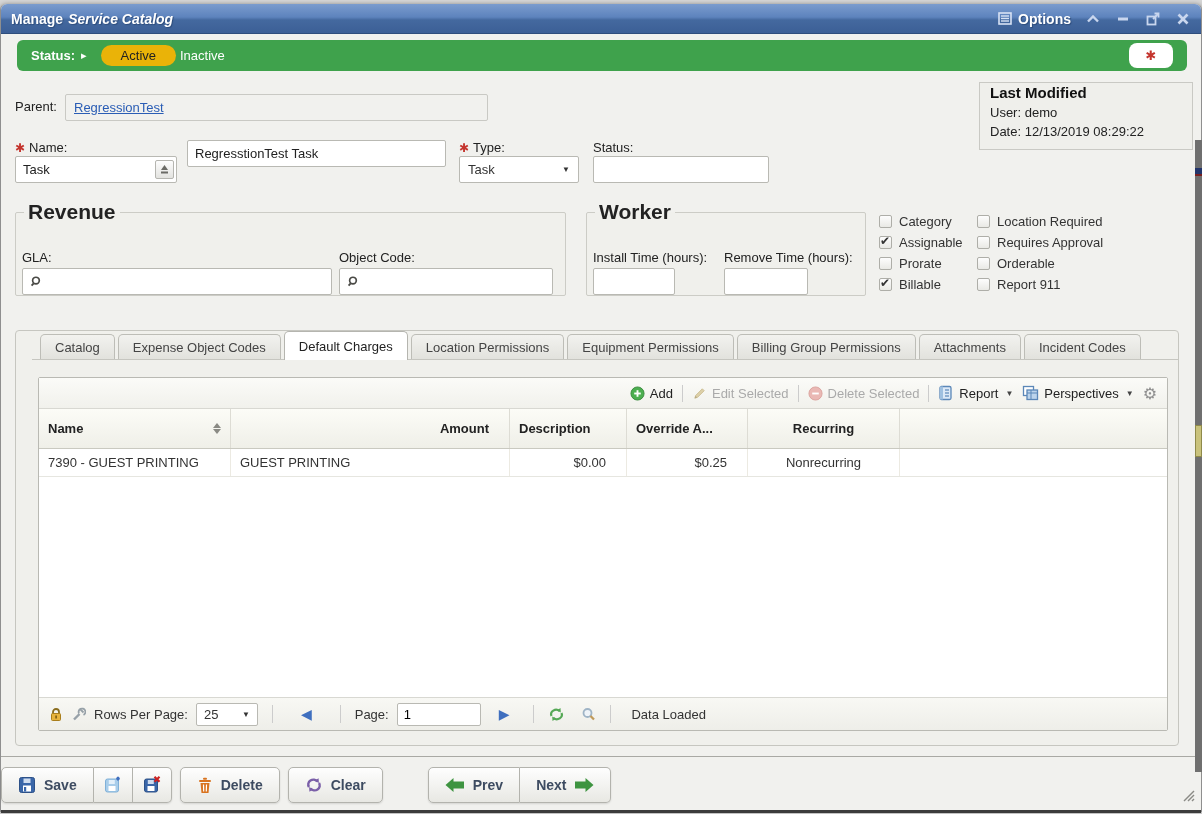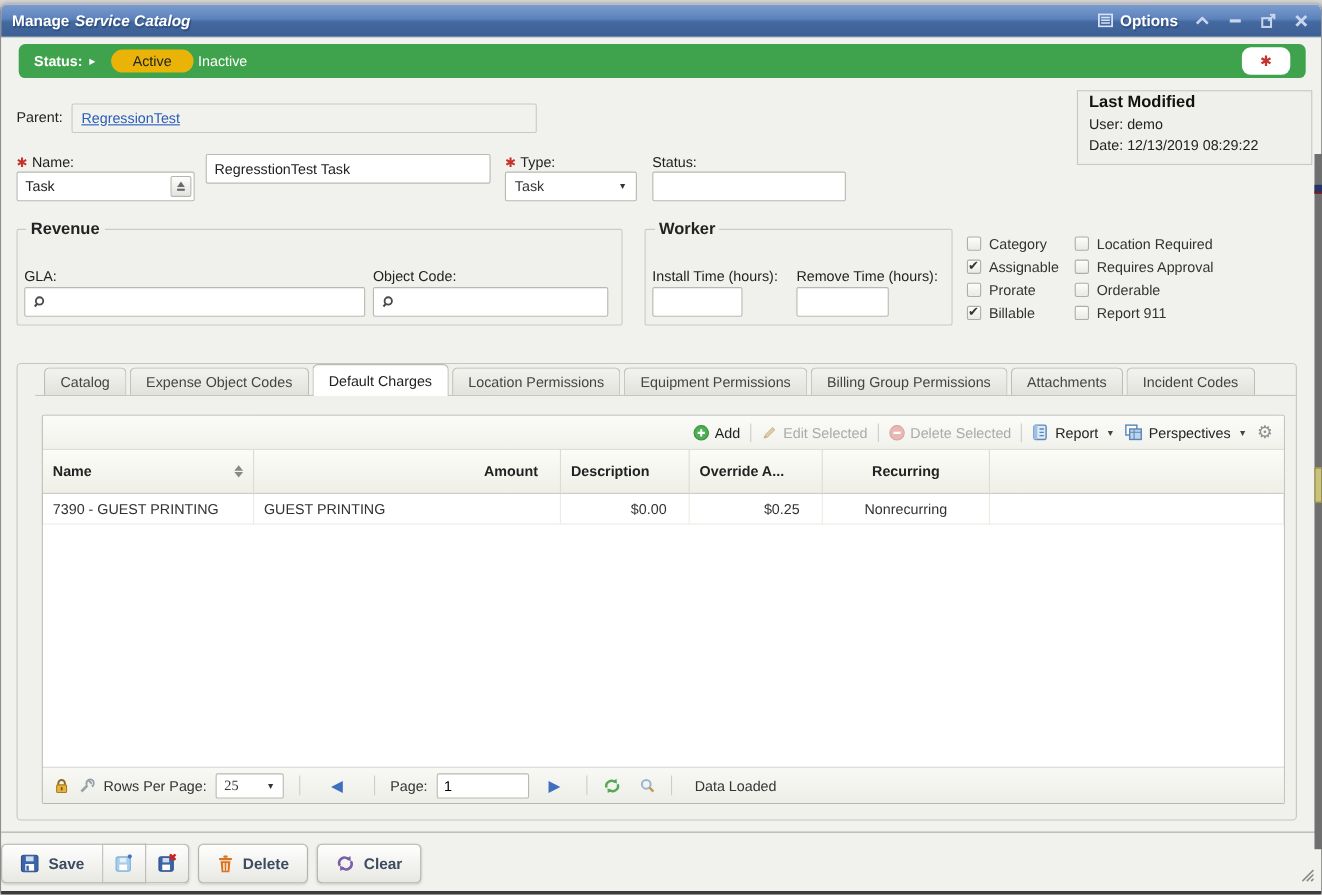--- a/index.html
+++ b/index.html
@@ -30,21 +30,21 @@
   .flabel { position:absolute; color:#222; white-space:nowrap; }
   .req { color:#c4342d; margin-right:4px; font-size:12px; }
   .box-outline { position:absolute; border:1px solid #c9c9c4; border-radius:2px; display:flex; align-items:center; padding:0 8px; }
   a.link { color:#2a5db5; text-decoration:underline; cursor:pointer; }
   .ti { border:1px solid #b9b9b3; border-radius:2px; height:27px; padding:0 7px; font:13px "Liberation Sans",sans-serif; color:#222; background:#fff; width:100%; }
   .fieldwrap { position:absolute; }
   .mini-btn { position:absolute; right:3px; top:4px; width:19px; height:19px; background:linear-gradient(#fdfdfd,#e3e3e0); border:1px solid #b5b5b0; border-radius:2px; display:flex; align-items:center; justify-content:center; cursor:pointer; }
   .select { position:absolute; height:27px; border:1px solid #b9b9b3; border-radius:2px; background:#fff; display:flex; align-items:center; padding:0 8px; cursor:pointer; }
   .select .caret { margin-left:auto; font-size:8px; color:#333; }
   fieldset.grp { position:absolute; border:1px solid #ccccc6; border-radius:2px; background:#f0f0ec; padding:0 6px; }
-  fieldset.grp legend { font-weight:bold; font-size:15px; color:#222; padding:0 4px; margin-left:2px; }
+  fieldset.grp legend { font-weight:bold; font-size:21px; color:#222; padding:0 4px; margin-left:2px; }
   .searchfield { position:absolute; background:#fff; border:1px solid #b9b9b3; border-radius:2px; height:27px; display:flex; align-items:center; padding:0 6px; gap:5px; }
   .searchfield input { border:none; outline:none; flex:1; font:13px "Liberation Sans",sans-serif; }
   .cbrow { position:absolute; display:flex; align-items:center; gap:7px; cursor:pointer; }
   .cb { width:13px; height:13px; border:1px solid #aeaea8; border-radius:2px; background:linear-gradient(#fdfdfd,#e9e9e5); position:relative; }
   .cb.checked::after { content:"✔"; position:absolute; left:0px; top:-3px; font-size:12px; color:#333; }
 
   .lastmod { position:absolute; left:978px; top:78px; width:214px; height:68px; border:1px solid #c9c9c4; background:#efefeb; padding:2px 10px; }
   .lastmod .hd { font-weight:bold; font-size:15px; color:#111; margin-top:-1px; }
   .lastmod .ln { margin-top:4px; color:#222; }
 
@@ -72,21 +72,21 @@
   .sorticon .dn { border-top:5px solid #8a8a84; }
 
   .grow { height:28px; display:grid; grid-template-columns:192px 279px 117px 121px 152px 1fr; border-bottom:1px solid #e6e6e0; }
   .grow .gc { display:flex; align-items:center; padding:0 9px; color:#333; border-right:1px solid #eceae2; overflow:hidden; white-space:nowrap; }
   .grow .gc.r { justify-content:flex-end; padding-right:20px; }
   .grow .gc.c { justify-content:center; }
   .gbody { flex:1; background:#fff; }
 
   .gfoot { height:33px; background:linear-gradient(#f8f8f4,#eeeee9); border-top:1px solid #d8d8d2; display:flex; align-items:center; gap:8px; padding:0 10px; }
   .gfoot .sep { width:1px; height:18px; background:#ccc; margin:0 6px; }
-  .select-sm { height:23px; min-width:62px; border:1px solid #b9b9b3; border-radius:2px; background:#fff; display:flex; align-items:center; padding:0 7px; cursor:pointer;font-family:Liberation Serif, serif; }
+  .select-sm { height:23px; min-width:62px; border:1px solid #b9b9b3; border-radius:2px; background:#fff; display:flex; align-items:center; padding:0 7px; cursor:pointer; }
   .select-sm .caret { margin-left:auto; font-size:8px; }
   .pg-arrow { color:#3f6fbf; font-size:14px; cursor:pointer; }
   .pg-input { width:84px; height:23px; border:1px solid #b9b9b3; border-radius:2px; padding:0 6px; font:13px "Liberation Sans",sans-serif; }
   .ficon { cursor:pointer; display:flex; align-items:center; }
   .gstatus { color:#333; }
 
   
   .bottombar { position:absolute; left:0; right:0; top:752px; height:56px; border-top:1px solid #a9a9a4; display:flex; align-items:center; justify-content:flex-start; padding-right:22px; }
   .btn { height:36px; background:linear-gradient(#fefefe,#e8e8e3); border:1px solid #b3b3ad; display:flex; align-items:center; gap:8px; padding:0 16px; color:#3d4b61; font-weight:bold; font-size:14px; cursor:pointer; }
   .bgrp { display:flex; border-radius:5px; box-shadow:0 1px 2px rgba(0,0,0,.12); }
@@ -454,20 +454,34 @@
         <svg width="18" height="16" viewBox="0 0 18 16">
             <path d="M4 10 a5.2 4.8 0 0 1 8.5-5.5" fill="none" stroke="#7a5fa8" stroke-width="2.4"></path>
             <polygon points="13.6,1.2 13.9,6 9.6,3.8" fill="#7a5fa8"></polygon>
             <path d="M14 6 a5.2 4.8 0 0 1 -8.5 5.5" fill="none" stroke="#7a5fa8" stroke-width="2.4"></path>
             <polygon points="4.4,14.8 4.1,10 8.4,12.2" fill="#7a5fa8"></polygon>
           </svg>
         <span>Clear</span>
       </div>
     </div>
     <div class="gap-lg"></div>
+    <div class="bgrp">
+      <div class="btn">
+        <svg width="20" height="16" viewBox="0 0 20 16">
+            <polygon points="0.5,8 8.5,1 8.5,4.5 19,4.5 19,11.5 8.5,11.5 8.5,15" fill="#3e9441"></polygon>
+          </svg>
+        <span>Prev</span>
+      </div>
+      <div class="btn">
+        <span>Next</span>
+        <svg width="20" height="16" viewBox="0 0 20 16">
+            <polygon points="19.5,8 11.5,1 11.5,4.5 1,4.5 1,11.5 11.5,11.5 11.5,15" fill="#3e9441"></polygon>
+          </svg>
+      </div>
+    </div>
   </div>
 
   <div class="resize-grip">
     <svg width="14" height="14" viewBox="0 0 14 14">
         <line x1="3" y1="13" x2="13" y2="3" stroke="#8b8b86" stroke-width="1.4"></line>
         <line x1="7" y1="13" x2="13" y2="7" stroke="#8b8b86" stroke-width="1.4"></line>
         <line x1="11" y1="13" x2="13" y2="11" stroke="#8b8b86" stroke-width="1.4"></line>
       </svg>
   </div>
 </div>

